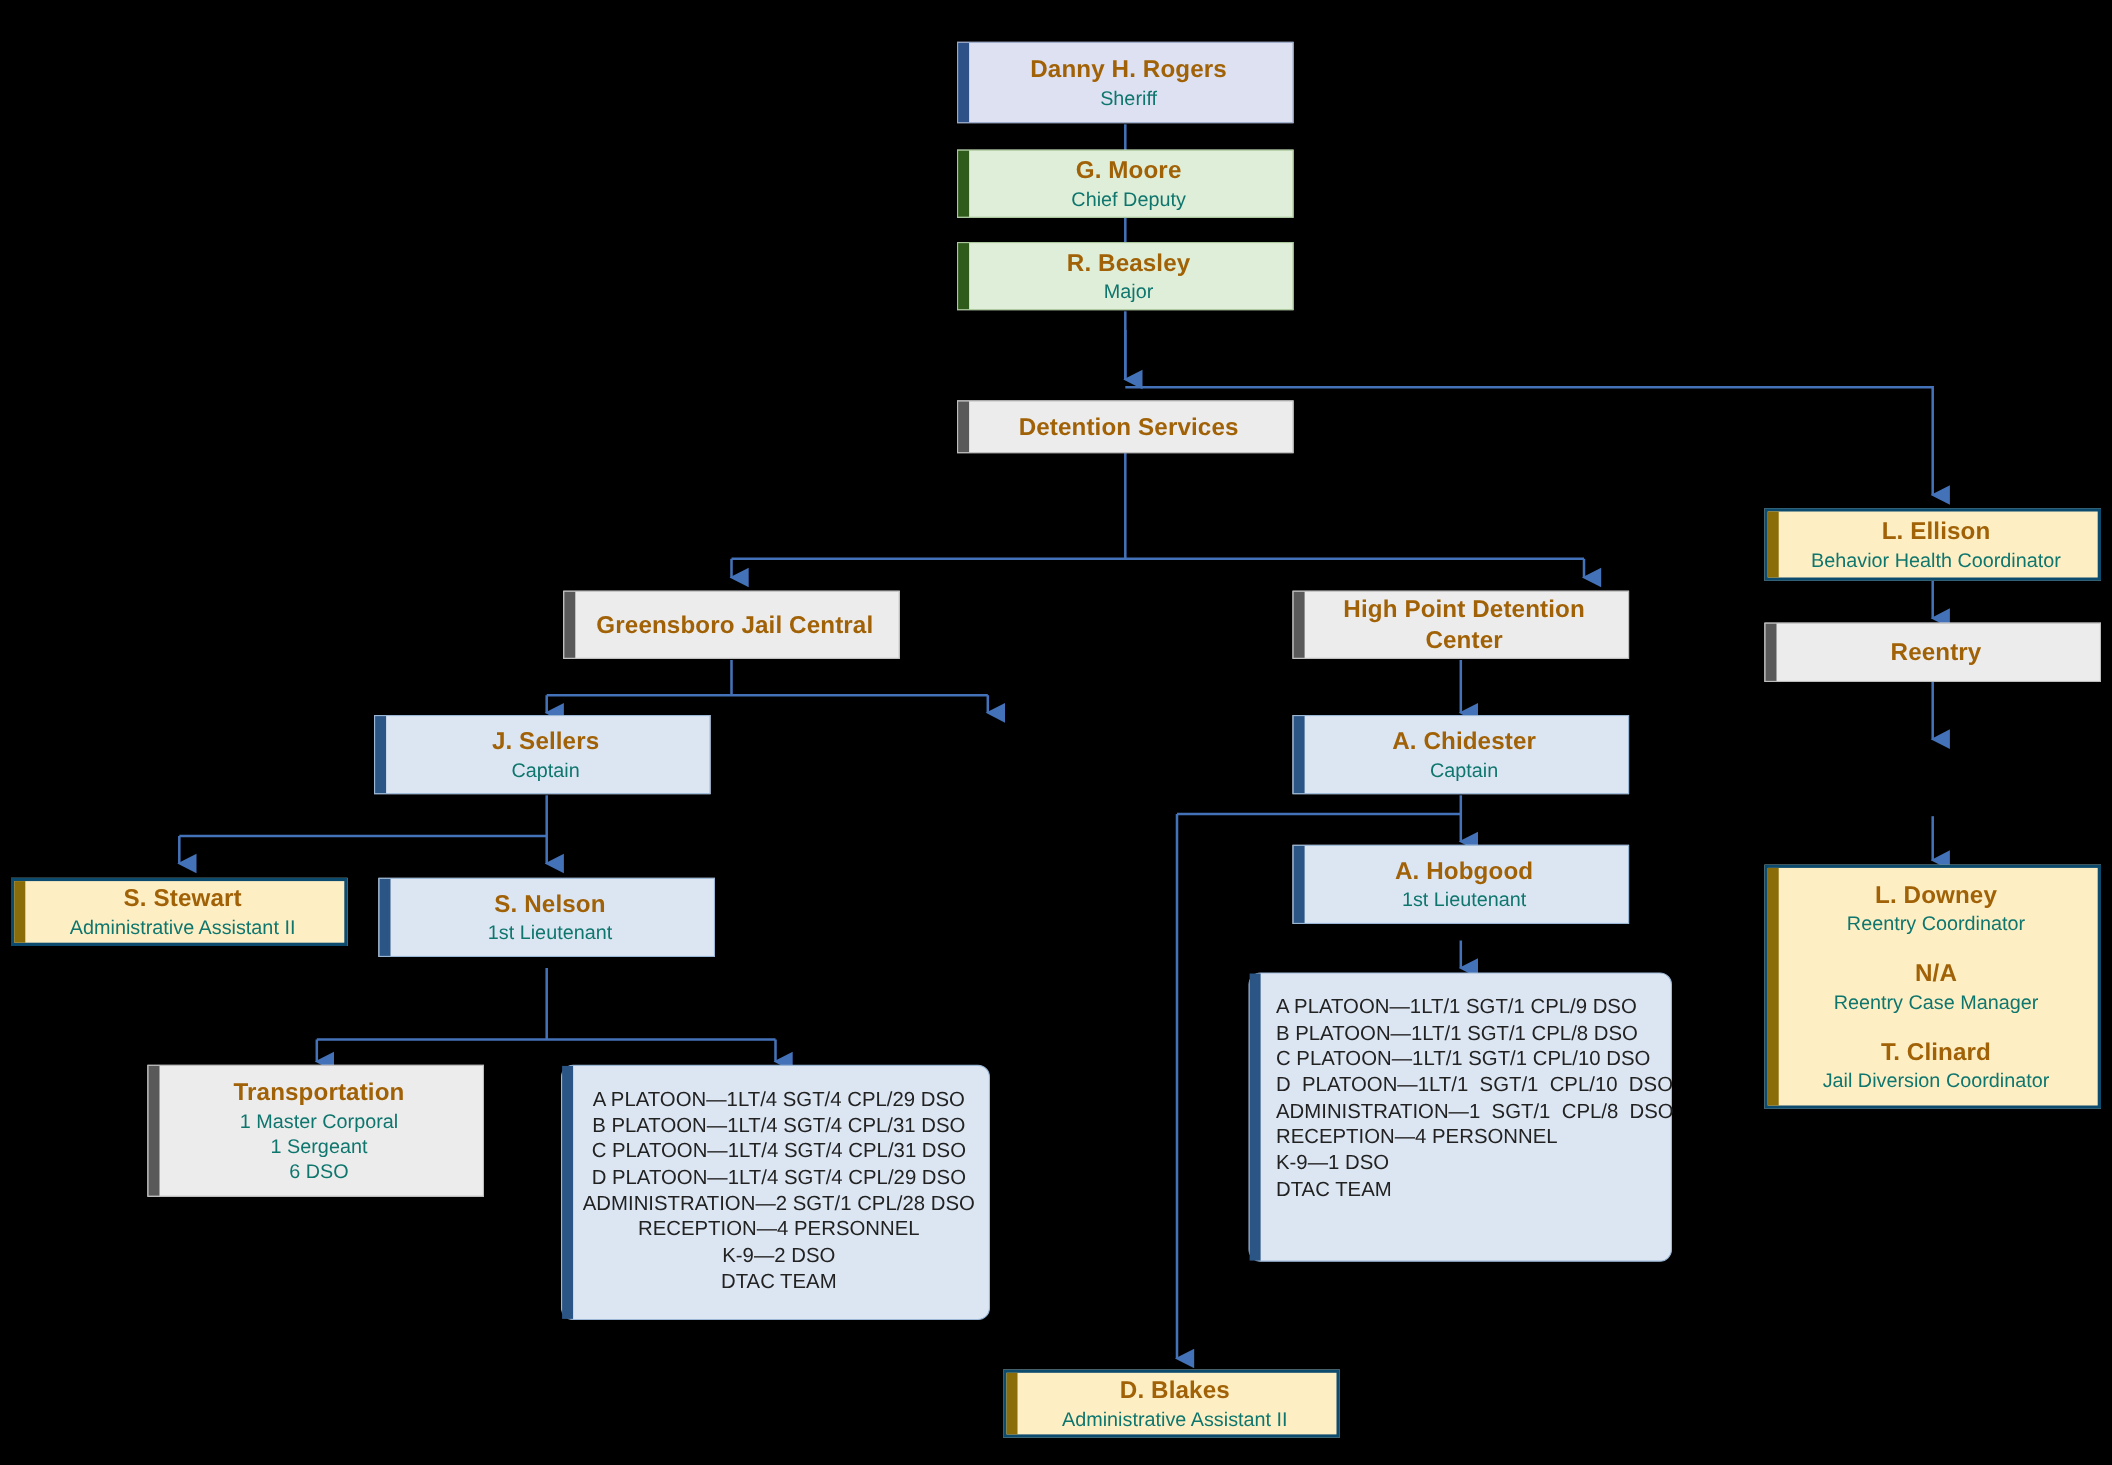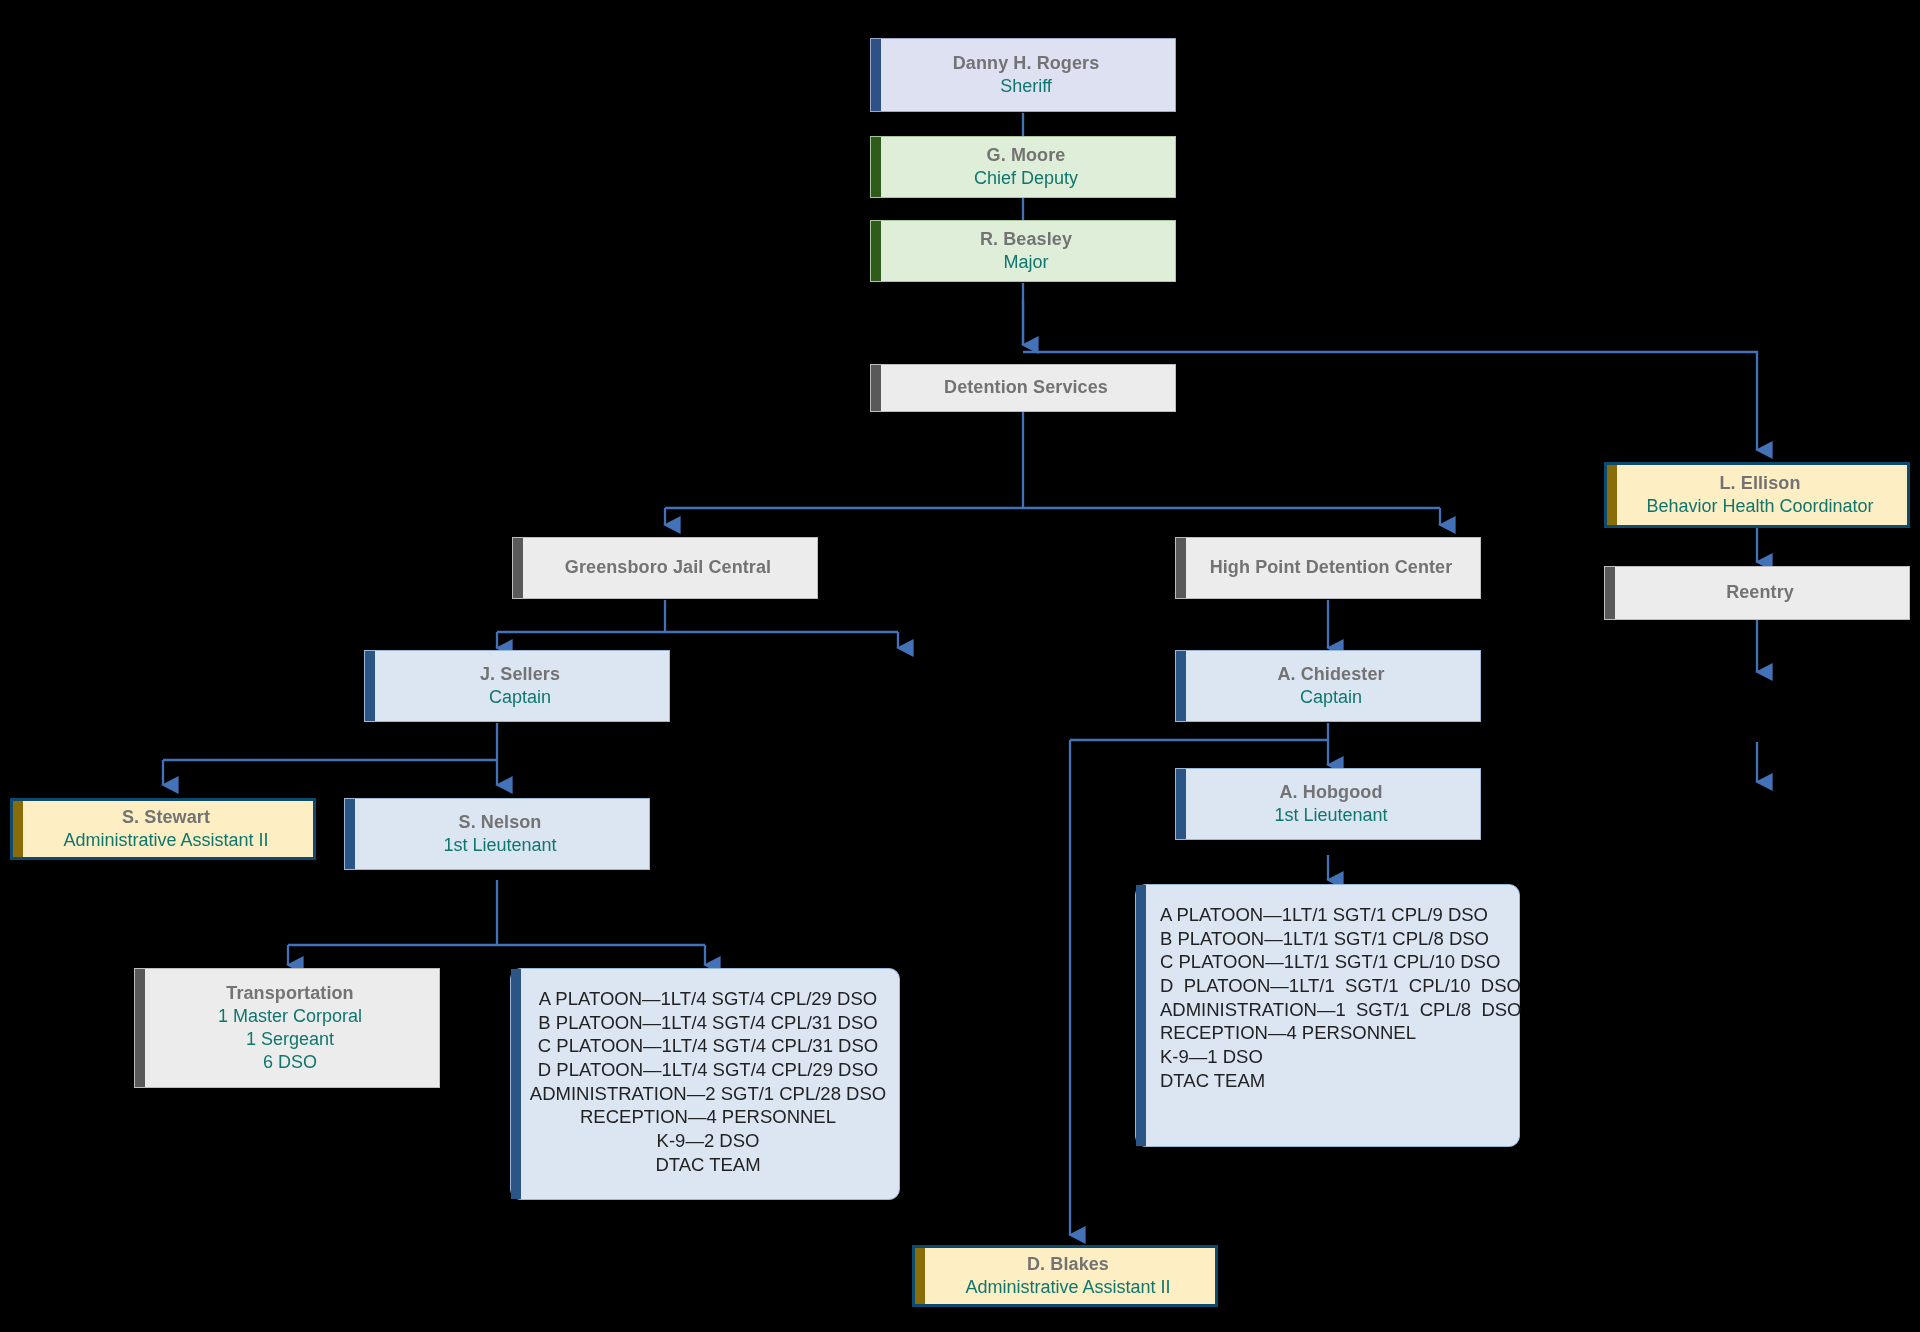--- a/index.html
+++ b/index.html
@@ -16,21 +16,21 @@
     box-sizing:border-box;
     display:flex; flex-direction:column;
     align-items:center; justify-content:center;
     text-align:center;
     padding:6px 10px 6px 16px;
     line-height:1.28;
   }
   .node .accent{
     position:absolute; left:0; top:0; bottom:0; width:10px;
   }
-  .name{font-weight:bold; color:#737373; font-size:18px; letter-spacing:.1px;}
+  .name{font-weight:bold; color:#a16207; font-size:22px; letter-spacing:.1px;}
   .title{color:#0f766e; font-size:18px;}
   .spacer{height:20px;}
 
   
   .p-lavender{background:#dde1f2; border:1px solid #9aa8c7;}
   .p-lavender .accent{background:#2e5288;}
 
   .p-green{background:#dfeed8; border:1px solid #a9c79a;}
   .p-green .accent{background:#2f5c1b;}
 
@@ -136,21 +136,21 @@
   <div class="node p-gray" style="left:512px; top:537px; width:306px; height:62px;">
     <span class="accent"></span>
     <div class="name">Greensboro Jail Central</div>
   </div>
 
   <div class="node p-gray" style="left:1175px; top:537px; width:306px; height:62px;">
     <span class="accent"></span>
     <div class="name">High Point Detention Center</div>
   </div>
 
-  <div class="node p-blue" style="left:364px; top:650px; width:306px; height:72px;">
+  <div class="node p-blue" style="left:340px; top:650px; width:306px; height:72px;">
     <span class="accent"></span>
     <div class="name">J. Sellers</div>
     <div class="title">Captain</div>
   </div>
 
 
   <div class="node p-blue" style="left:1175px; top:650px; width:306px; height:72px;">
     <span class="accent"></span>
     <div class="name">A. Chidester</div>
     <div class="title">Captain</div>
@@ -217,14 +217,25 @@
     <div class="name">L. Ellison</div>
     <div class="title">Behavior Health Coordinator</div>
   </div>
 
   <div class="node p-gray" style="left:1604px; top:566px; width:306px; height:54px;">
     <span class="accent"></span>
     <div class="name">Reentry</div>
   </div>
 
 
+  <div class="node p-gold" style="left:1604px; top:786px; width:306px; height:222px;">
+    <span class="accent"></span>
+    <div class="name">L. Downey</div>
+    <div class="title">Reentry Coordinator</div>
+    <div class="spacer"></div>
+    <div class="name">N/A</div>
+    <div class="title">Reentry Case Manager</div>
+    <div class="spacer"></div>
+    <div class="name">T. Clinard</div>
+    <div class="title">Jail Diversion Coordinator</div>
+  </div>
 
 </div>
 
 </body></html>

